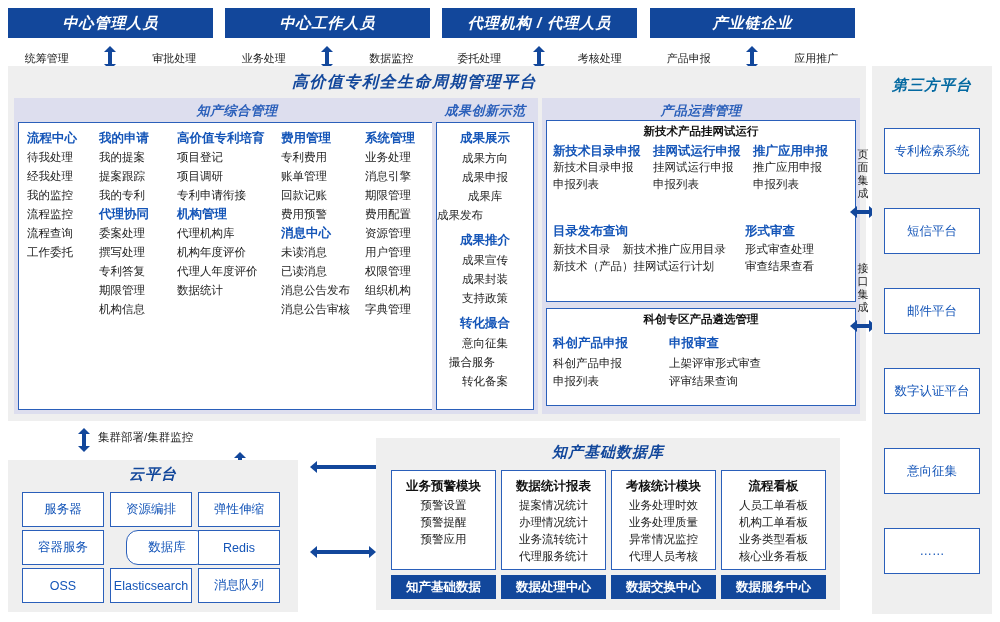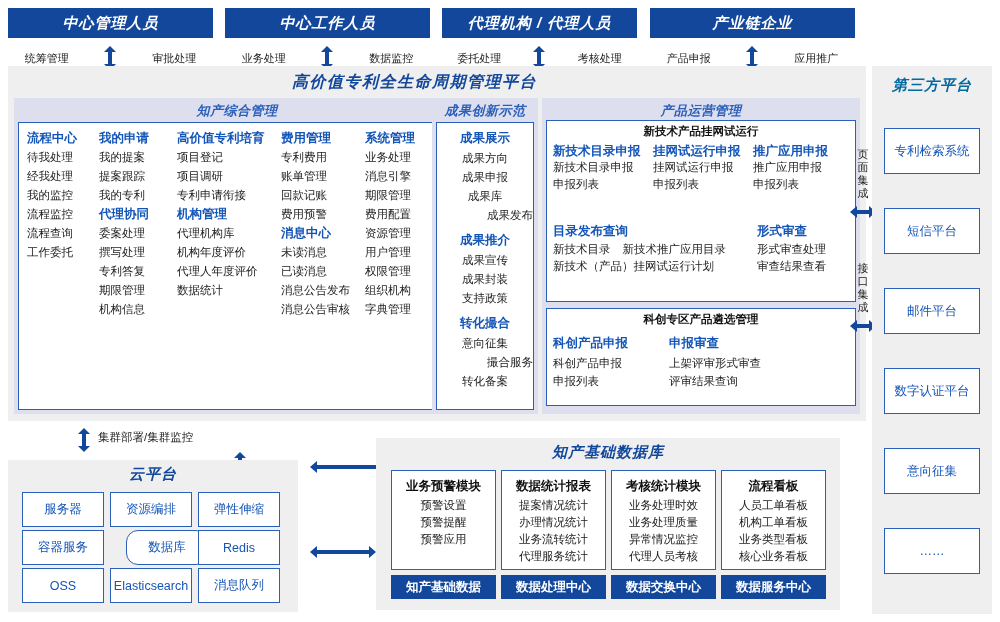--- a/index.html
+++ b/index.html
@@ -279,28 +279,28 @@
     </div>
 
     <div class="sec" style="left:424px; top:32px; width:106px; height:316px;">
       <div class="sec-title">成果创新示范</div>
       <div class="sec-body">
         <div id="innov-col" style="position:absolute; left:0; top:4px; right:0; text-align:center;">
             <div class="colhead" style="text-align:center; line-height:22px;">成果展示</div>
             <div class="colitem" style="text-align:center; line-height:19px;">成果方向</div>
             <div class="colitem" style="text-align:center; line-height:19px;">成果申报</div>
             <div class="colitem" style="text-align:center; line-height:19px;">成果库</div>
-            <div class="colitem" style="text-align:right; line-height:19px;">成果发布</div>
+            <div class="colitem" style="text-align:left; line-height:19px;">成果发布</div>
             <div class="colhead" style="text-align:center; line-height:22px;margin-top:4px;">成果推介</div>
             <div class="colitem" style="text-align:center; line-height:19px;">成果宣传</div>
             <div class="colitem" style="text-align:center; line-height:19px;">成果封装</div>
             <div class="colitem" style="text-align:center; line-height:19px;">支持政策</div>
             <div class="colhead" style="text-align:center; line-height:22px;margin-top:4px;">转化撮合</div>
             <div class="colitem" style="text-align:center; line-height:19px;">意向征集</div>
-            <div class="colitem" style="text-align:right; line-height:19px;">撮合服务</div>
+            <div class="colitem" style="text-align:left; line-height:19px;padding-left:12px;">撮合服务</div>
             <div class="colitem" style="text-align:center; line-height:19px;">转化备案</div>
           </div>
       </div>
     </div>
 
     <div class="sec" style="left:534px; top:32px; width:318px; height:316px;">
       <div class="sec-title">产品运营管理</div>
       <div class="sec-body" style="border:none; background:transparent; left:4px; right:4px; top:22px; bottom:4px;">
 
         <div class="subbox" style="left:0; top:0; right:0; height:182px;">
@@ -324,21 +324,21 @@
             </div>
           <div id="po-row2" style="position:absolute; left:6px; right:4px; top:100px;">
               <div class="abs" style="left:0; top:0; width:200px;">
                 <div class="colhead" style="line-height:20px;">目录发布查询</div>
                 <div style="display:flex; gap:12px;">
                   <span class="colitem" style="line-height:17px;">新技术目录</span>
                   <span class="colitem" style="line-height:17px;">新技术推广应用目录</span>
                 </div>
                 <div class="colitem" style="line-height:17px;">新技术（产品）挂网试运行计划</div>
               </div>
-              <div class="abs" style="left:204px; top:0; width:100px;font-family:Liberation Serif, serif;">
+              <div class="abs" style="left:192px; top:0; width:100px;font-family:Liberation Serif, serif;">
                 <div class="colhead" style="line-height:20px;">形式审查</div>
                 <div class="colitem" style="line-height:17px;">形式审查处理</div>
                 <div class="colitem" style="line-height:17px;">审查结果查看</div>
               </div>
             </div>
         </div>
 
         <div class="subbox" style="left:0; top:188px; right:0; height:98px;">
           <div class="subbox-title">科创专区产品遴选管理</div>
           <div id="po-box2" style="position:absolute; left:6px; right:4px; top:24px; display:flex;">

